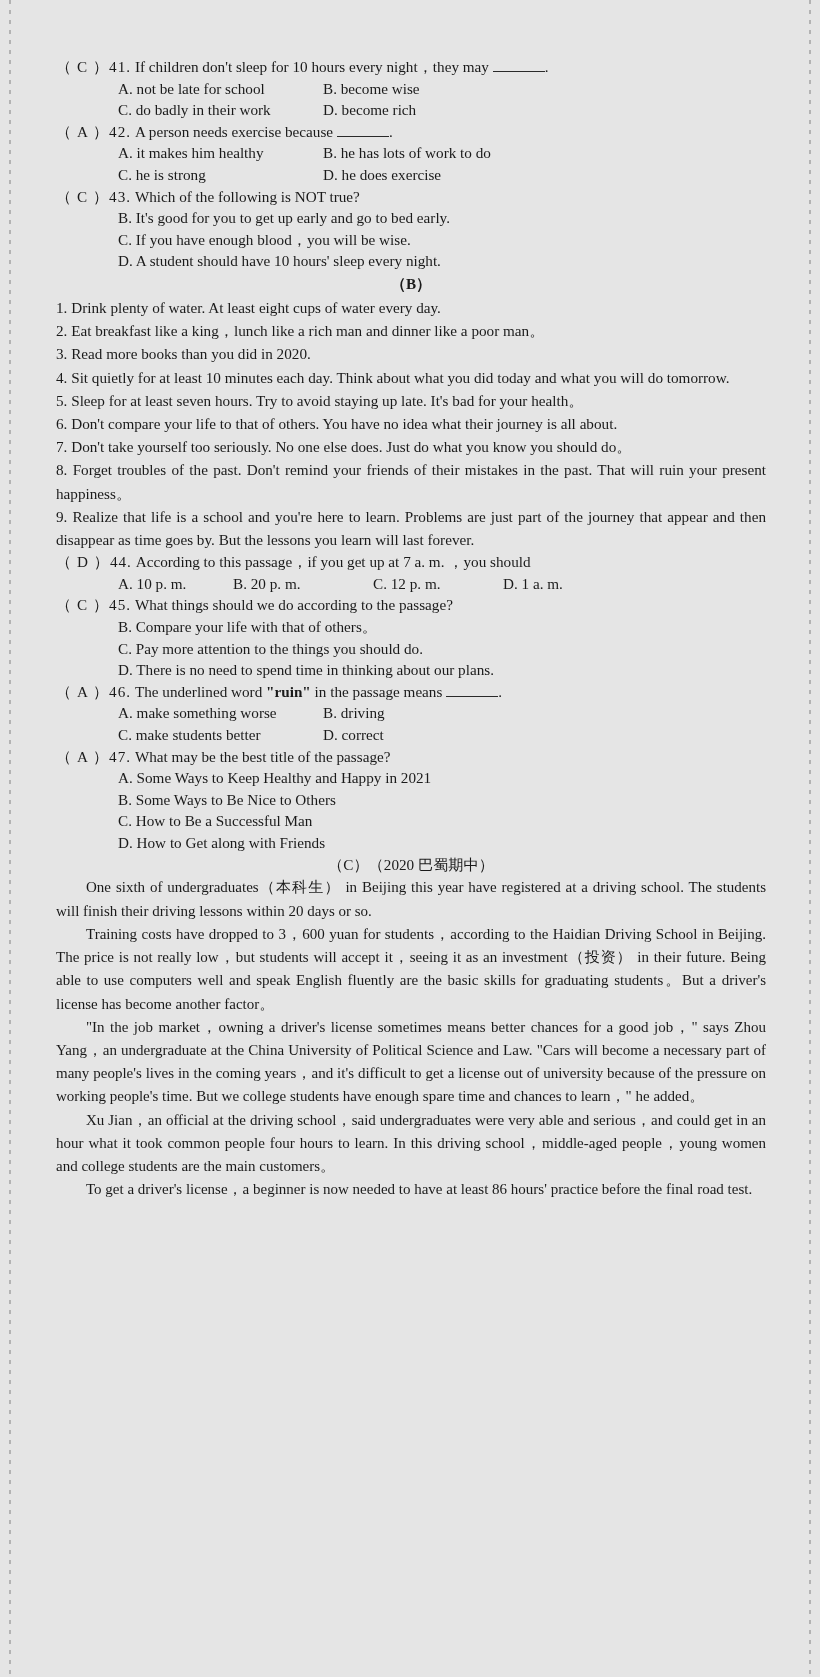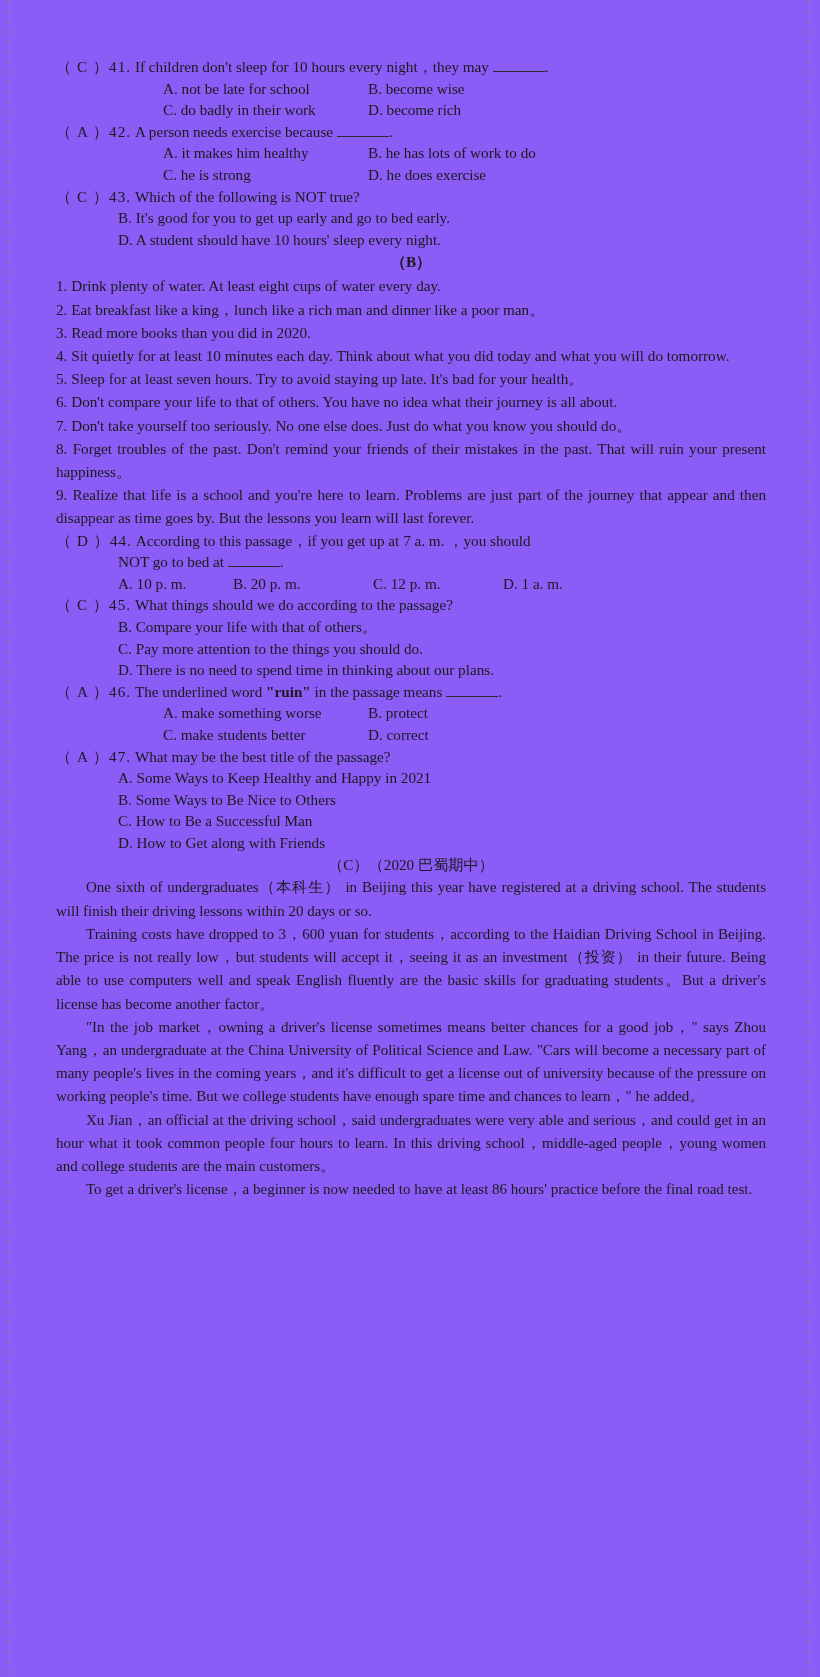--- a/index.html
+++ b/index.html
@@ -13,21 +13,21 @@
     font-family: "Liberation Serif", serif;
     color: #1a1a1a;
     position: relative;
     overflow: hidden;
   }
   .page {
     position: absolute;
     left: 0; top: 0;
     width: 820px;
     height: 1677px;
-    background: #8b5cf6;
+    background: #e5e5e5;
   }
   
   .edge-dots {
     position: absolute;
     top: 0;
     width: 2px;
     height: 1677px;
     background-image: repeating-linear-gradient(to bottom,
       #8a8a8a 0px, #8a8a8a 4px, transparent 4px, transparent 10px);
     opacity: .55;
@@ -60,21 +60,21 @@
     text-align: center;
     font-size: 15.2px;
     line-height: 23px;
   }
   .opt-row {
     display: flex;
     font-size: 15.2px;
     line-height: 21.6px;
   }
   .opt-row > span { display: inline-block; }
-  .w-a { width: 205px; margin-left: 45px; }
+  .w-a { width: 205px; }
   .w-b { width: 205px; }
   .blank {
     display: inline-block;
     width: 52px;
     border-bottom: 1px solid #2a2a2a;
     vertical-align: baseline;
     height: 13px;
   }
   .bold { font-weight: bold; }
   .ans { letter-spacing: 1px; }
@@ -115,52 +115,52 @@
       <span class="w-a">A. it makes him healthy</span>
       <span class="w-b">B. he has lots of work to do</span>
     </div>
     <div class="opt-row indent-2">
       <span class="w-a">C. he is strong</span>
       <span class="w-b">D. he does exercise</span>
     </div>
 
     <div class="q-line"><span class="ans">（ C ）43.</span> <span>Which of the following is NOT true?</span></div>
     <div class="q-line indent-2">B. It's good for you to get up early and go to bed early.</div>
+    <div class="q-line indent-2">C. If you have enough blood，you will be wise.</div>
     <div class="q-line indent-2">D. A student should have 10 hours' sleep every night.</div>
 
     <div class="sec-head">（B）</div>
 
     <div class="numlist hang">1. Drink plenty of water. At least eight cups of water every day.</div>
     <div class="numlist hang">2. Eat breakfast like a king，lunch like a rich man and dinner like a poor man。</div>
     <div class="numlist hang">3. Read more books than you did in 2020.</div>
     <div class="numlist hang">4. Sit quietly for at least 10 minutes each day. Think about what you did today and what you will do tomorrow.</div>
     <div class="numlist hang">5. Sleep for at least seven hours. Try to avoid staying up late. It's bad for your health。</div>
     <div class="numlist hang">6. Don't compare your life to that of others. You have no idea what their journey is all about.</div>
     <div class="numlist hang">7. Don't take yourself too seriously. No one else does. Just do what you know you should do。</div>
     <div class="numlist hang">8. Forget troubles of the past. Don't remind your friends of their mistakes in the past. That will ruin your present happiness。</div>
     <div class="numlist hang">9. Realize that life is a school and you're here to learn. Problems are just part of the journey that appear and then disappear as time goes by. But the lessons you learn will last forever.</div>
 
     <div class="q-line"><span class="ans">（ D ）44.</span> <span>According to this passage，if you get up at 7 a. m. ，you should</span></div>
-    <div class="q-line indent-2"><span>NOT go to bed at</span> <span class="blank"></span><span>.</span></div>
     <div class="opt-row indent-2">
       <span style="width:115px">A. 10 p. m.</span>
       <span style="width:140px">B. 20 p. m.</span>
       <span style="width:130px">C. 12 p. m.</span>
       <span>D. 1 a. m.</span>
     </div>
 
     <div class="q-line"><span class="ans">（ C ）45.</span> <span>What things should we do according to the passage?</span></div>
     <div class="q-line indent-2">B. Compare your life with that of others。</div>
     <div class="q-line indent-2">C. Pay more attention to the things you should do.</div>
     <div class="q-line indent-2">D. There is no need to spend time in thinking about our plans.</div>
 
     <div class="q-line"><span class="ans">（ A ）46.</span> <span>The underlined word </span><span class="bold">"ruin"</span><span> in the passage means</span> <span class="blank"></span><span>.</span></div>
     <div class="opt-row indent-2">
       <span class="w-a">A. make something worse</span>
-      <span class="w-b">B. protect</span>
+      <span class="w-b">B. driving</span>
     </div>
     <div class="opt-row indent-2">
       <span class="w-a">C. make students better</span>
       <span class="w-b">D. correct</span>
     </div>
 
     <div class="q-line"><span class="ans">（ A ）47.</span> <span>What may be the best title of the passage?</span></div>
     <div class="q-line indent-2">A. Some Ways to Keep Healthy and Happy in 2021</div>
     <div class="q-line indent-2">B. Some Ways to Be Nice to Others</div>
     <div class="q-line indent-2">C. How to Be a Successful Man</div>

